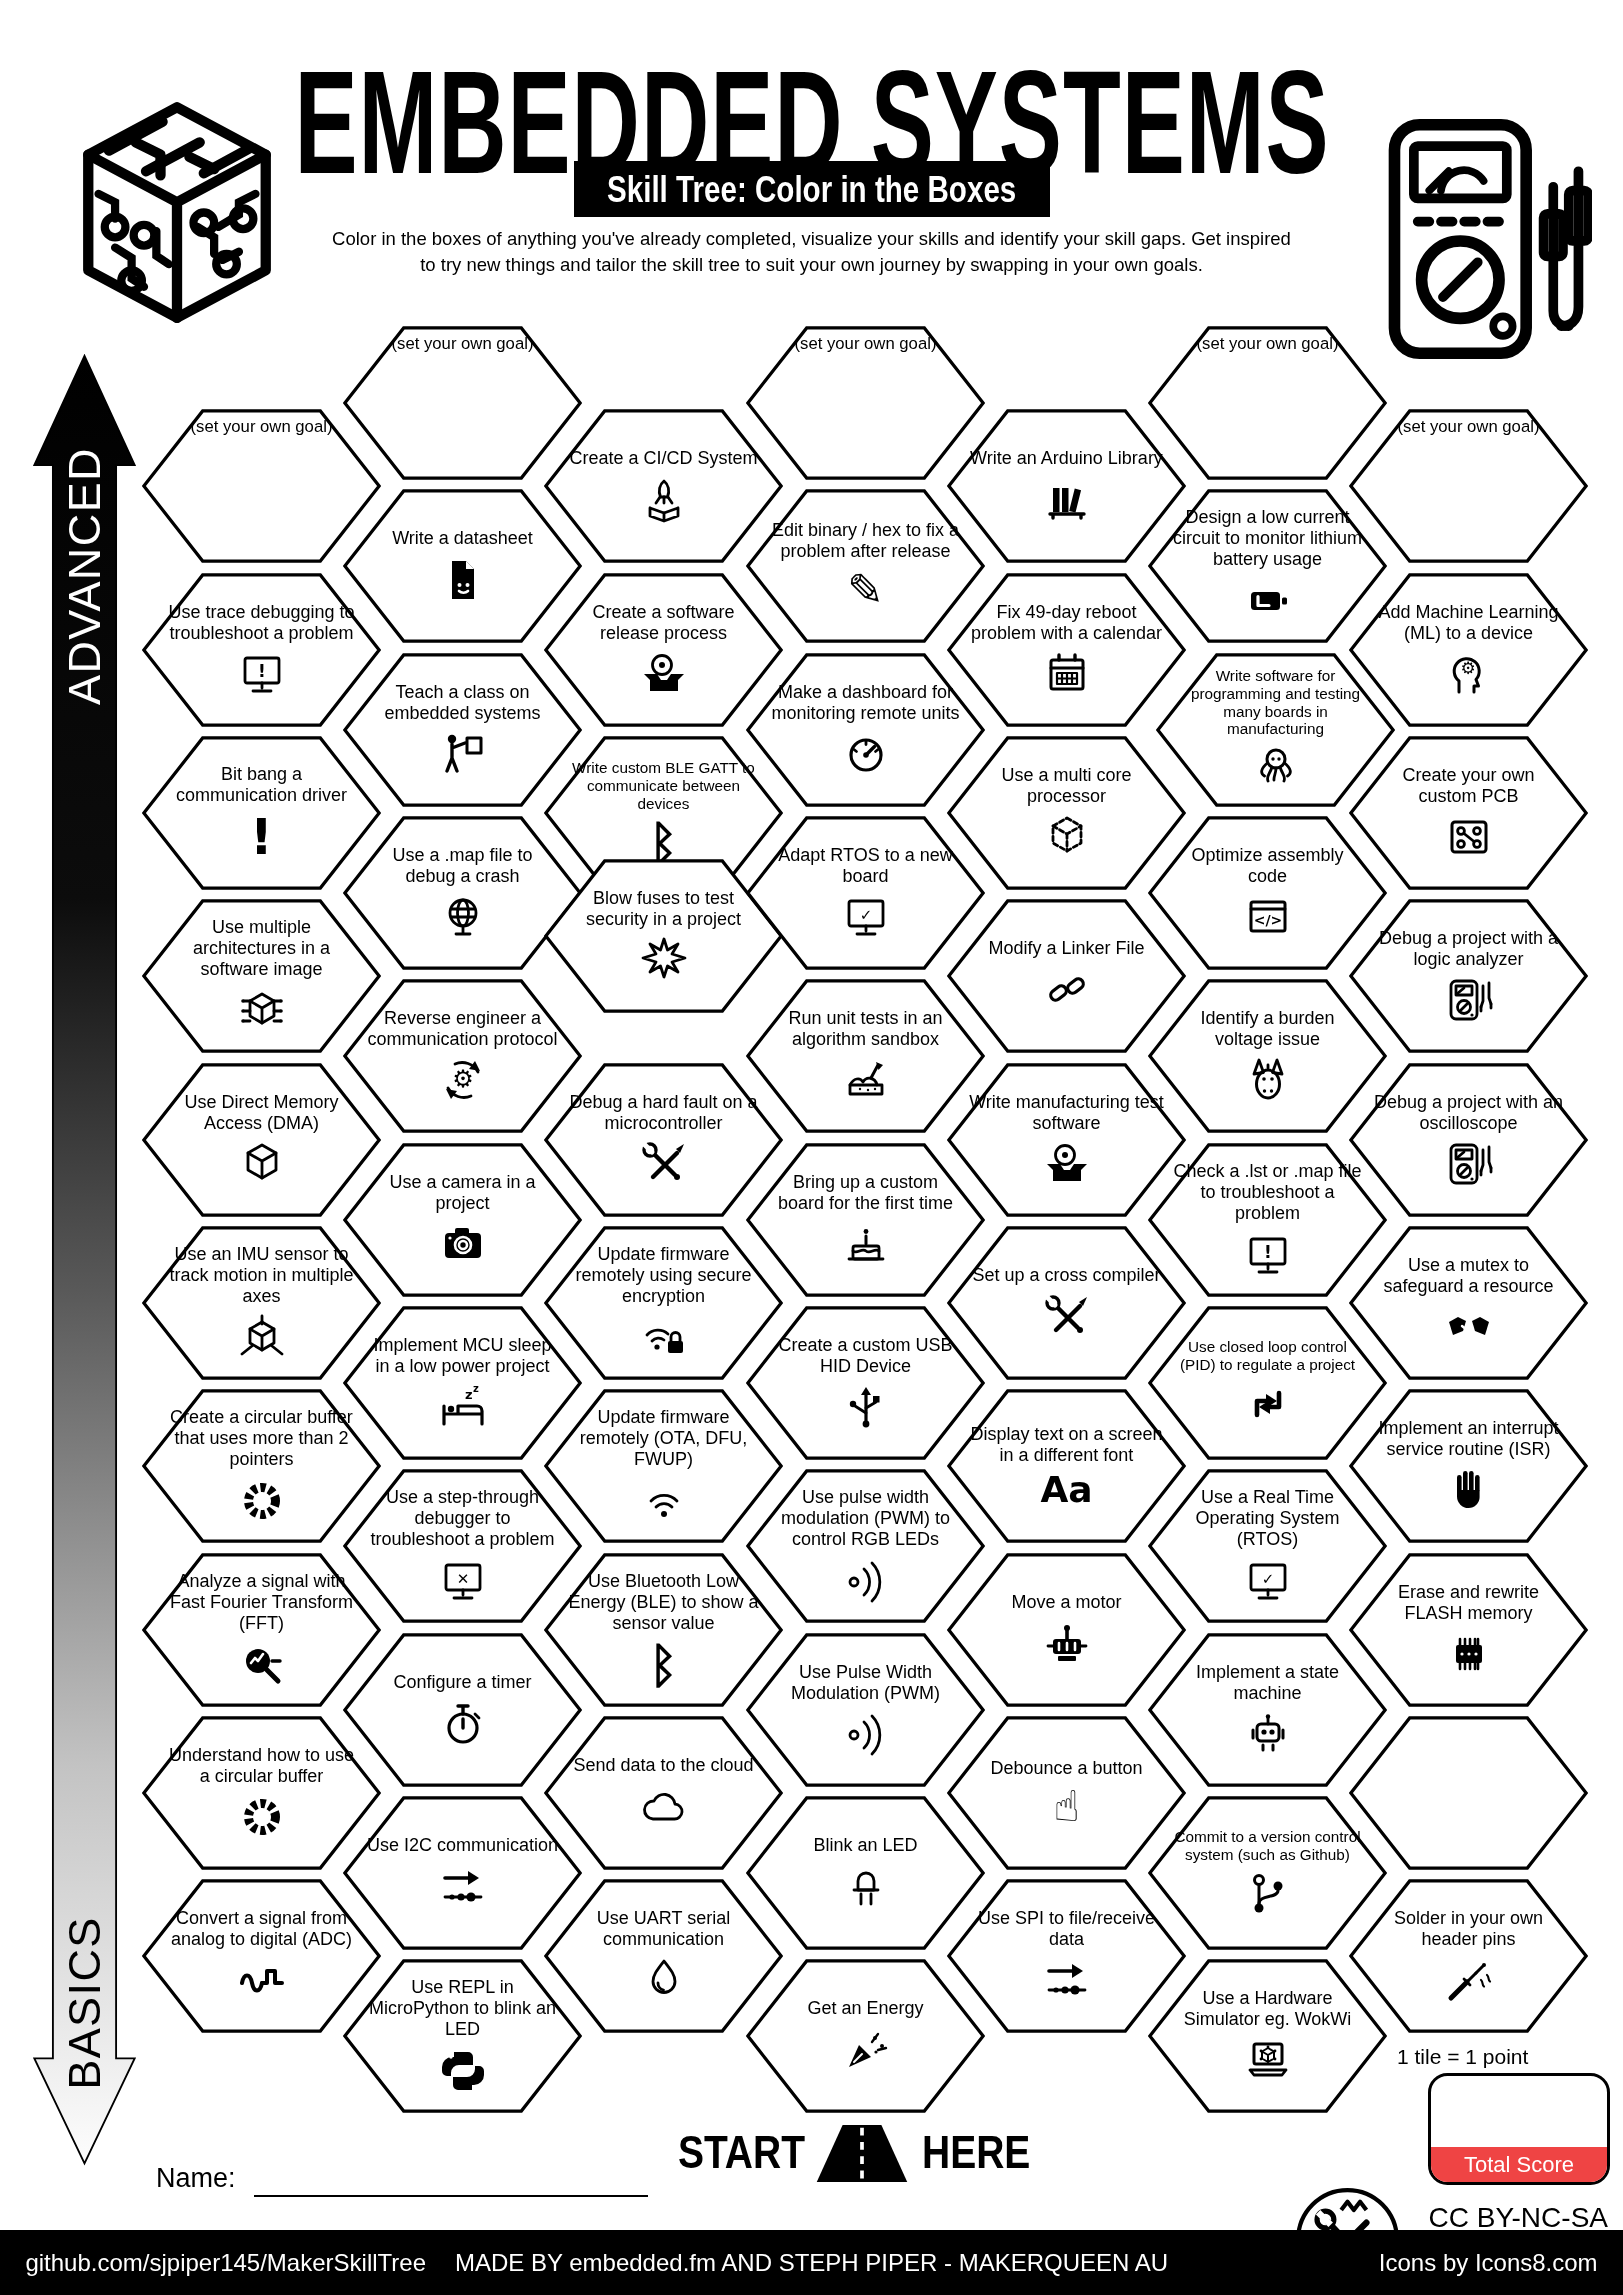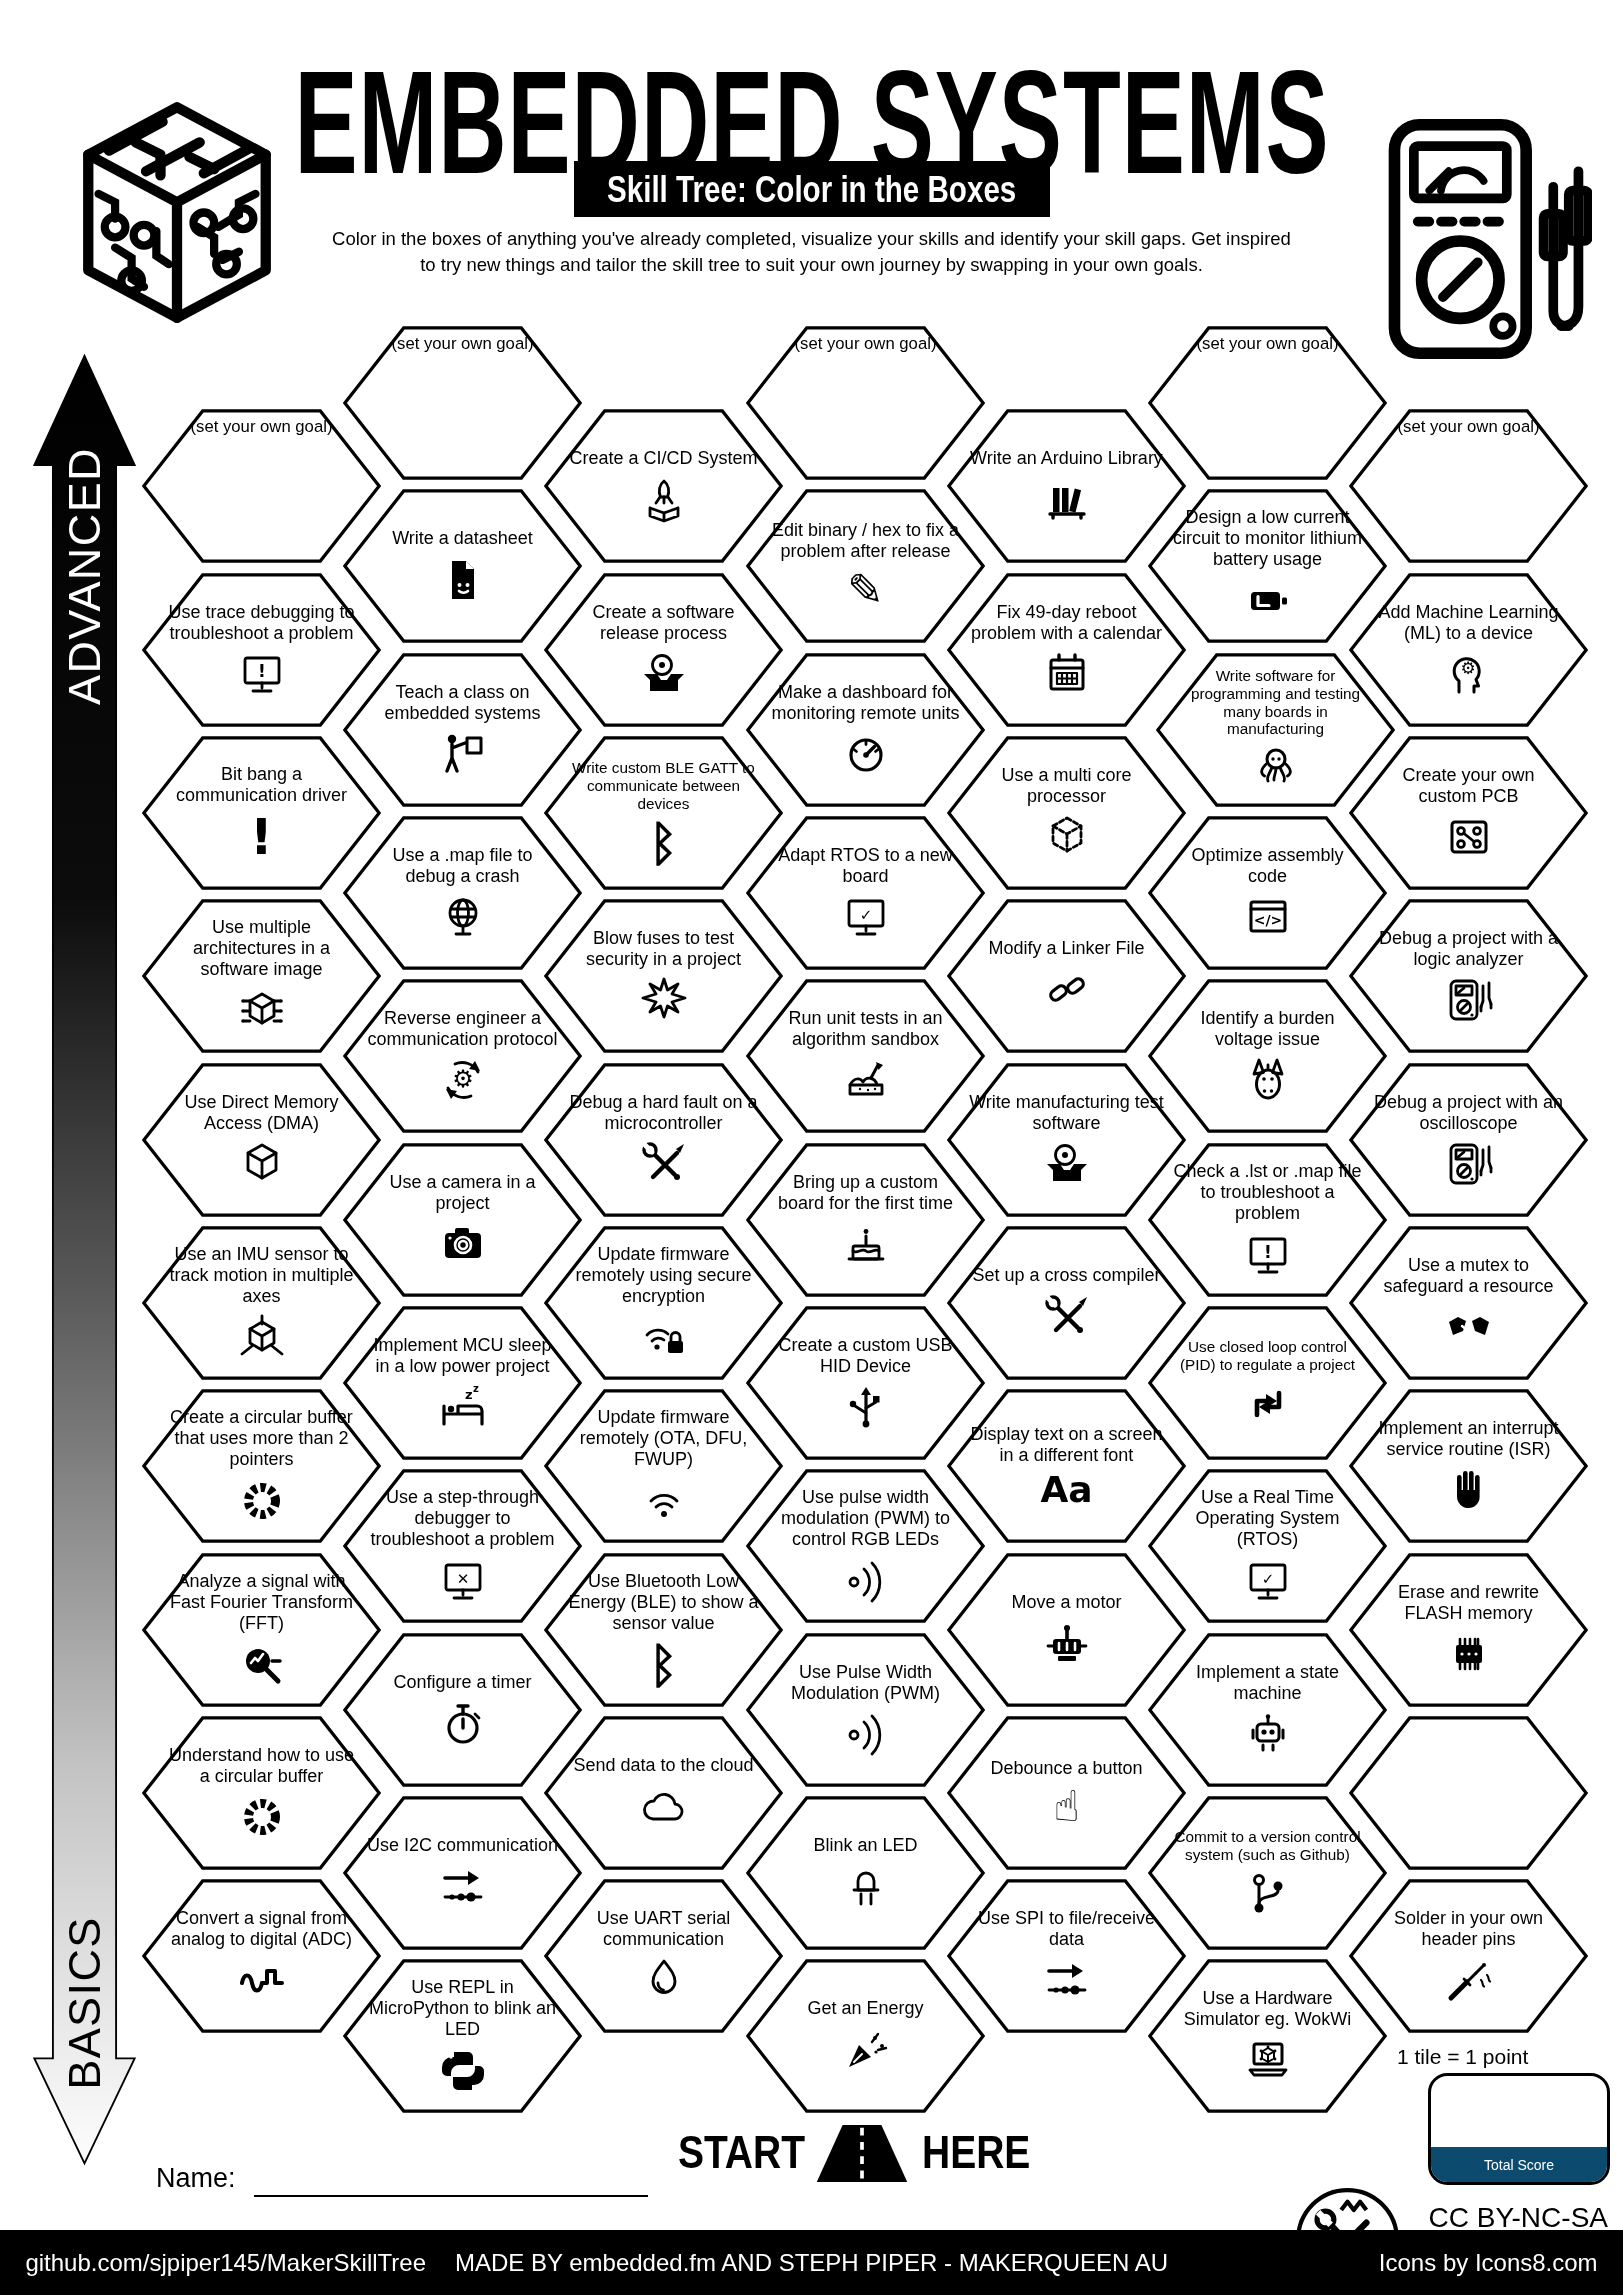--- a/index.html
+++ b/index.html
@@ -47,21 +47,21 @@
               transform-origin:top;white-space:nowrap;}
   .start-word.s1{left:666px;width:139px;text-align:right;}
   .start-word.s2{left:922px;}
   .road{position:absolute;left:814px;top:2122px;width:96px;height:63px;}
   .name-label{position:absolute;left:156px;top:2163px;font-size:27px;}
   .name-line{position:absolute;left:254px;top:2195px;width:394px;height:2.3px;background:#000;}
   .score-note{position:absolute;left:1397px;top:2045px;width:207px;text-align:left;font-size:21px;}
   .score-box{position:absolute;left:1428px;top:2073px;width:176px;height:106px;border:3.2px solid #000;
              border-radius:19.4px;overflow:hidden;background:#fff;display:flex;flex-direction:column;}
   .score-space{flex:1;}
-  .score-label{height:35px;background:#0c4a6e;color:#fff;font-size:14px;display:flex;align-items:center;
+  .score-label{height:35px;background:#ef4444;color:#fff;font-size:22px;display:flex;align-items:center;
                justify-content:center;}
   .license{position:absolute;left:1402px;top:2202px;width:206px;text-align:right;font-size:28px;}
   .cc-logo{position:absolute;left:1295px;top:2187px;width:105px;height:105px;}
   .footer-bar{position:absolute;left:0;top:2230px;width:1623px;height:66px;background:#000;color:#fff;}
   .footer-bar .ft{position:absolute;top:0;height:66px;display:flex;align-items:center;font-size:24px;}
   .ft.left{left:25.4px;} .ft.center{left:50%;transform:translateX(-50%);} .ft.right{right:25.4px;}
 
   .pcb-cube{position:absolute;left:73px;top:99px;width:208px;height:227px;}
   .meter-illu{position:absolute;left:1379px;top:113px;width:213px;height:252px;}
 </style>
@@ -714,21 +714,21 @@
       </div>
       <div class="tile" style="left: 544px; top: 736px;">
         <svg class="hexbg" viewBox="0 0 516 332">
           <polygon points="4,166 131,4 385,4 512,166 385,328 131,328"></polygon>
         </svg>
         <div class="tile-inner">
           <div class="tile-label small">Write custom BLE GATT to communicate between devices</div>
           <div class="ticon-txt" style="font-size: 48px; font-weight: 700;">ᛒ</div>
         </div>
       </div>
-      <div class="tile" style="left: 544px; top: 899px;">
+      <div class="tile" style="left: 544px; top: 859px;">
         <svg class="hexbg" viewBox="0 0 516 332">
           <polygon points="4,166 131,4 385,4 512,166 385,328 131,328"></polygon>
         </svg>
         <div class="tile-inner">
           <div class="tile-label">Blow fuses to test security in a project</div>
           <svg class="ticon lib" viewBox="0 0 48 48">
             <use href="#i-burst"></use>
           </svg>
         </div>
       </div>

